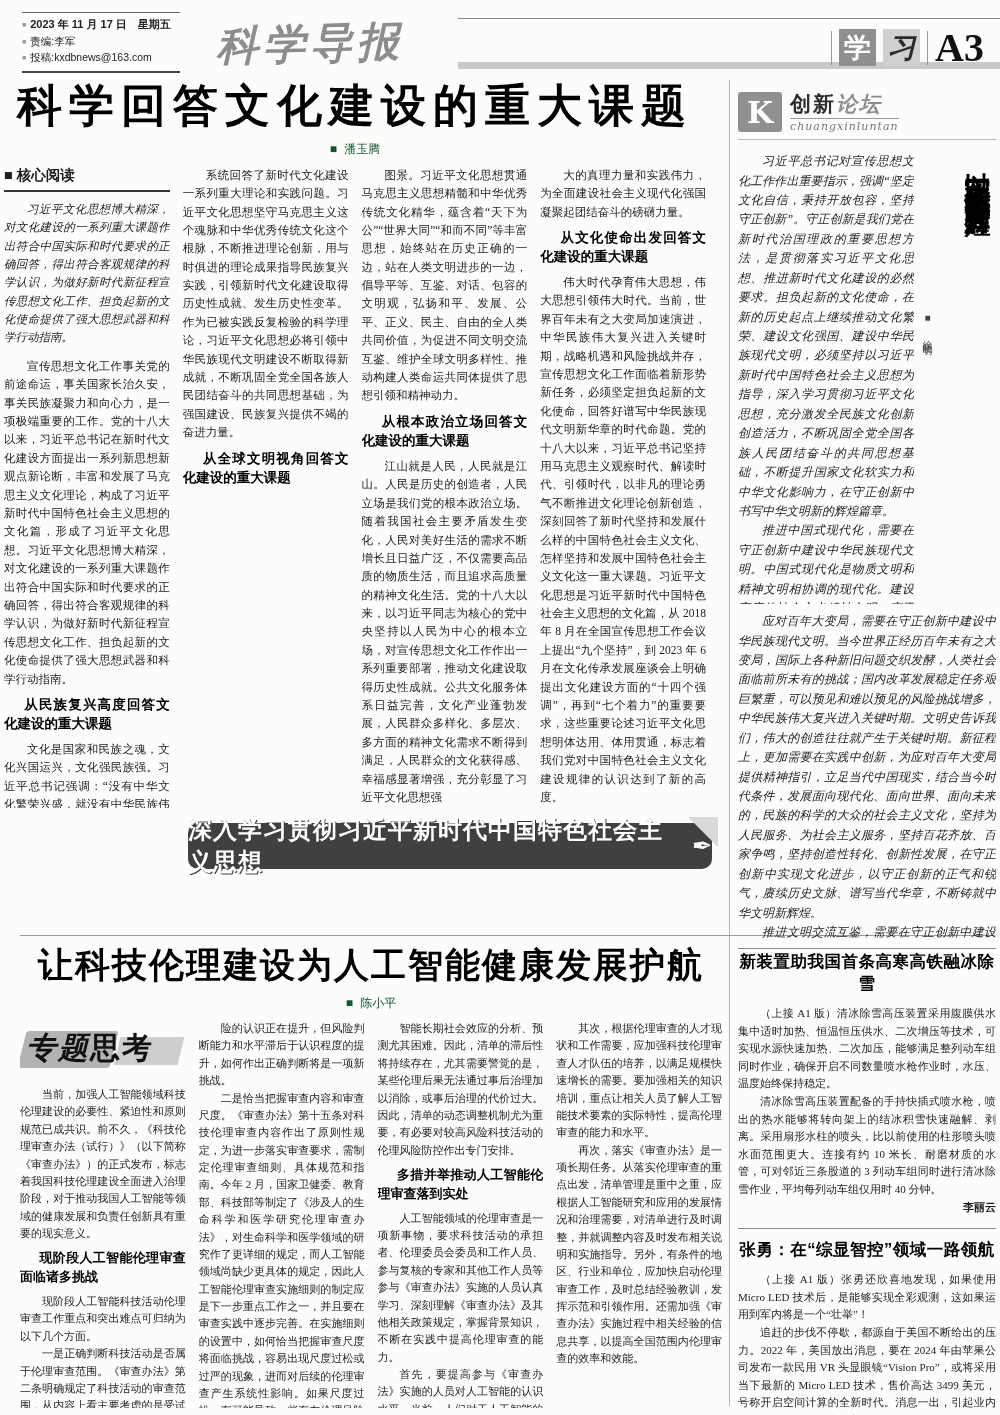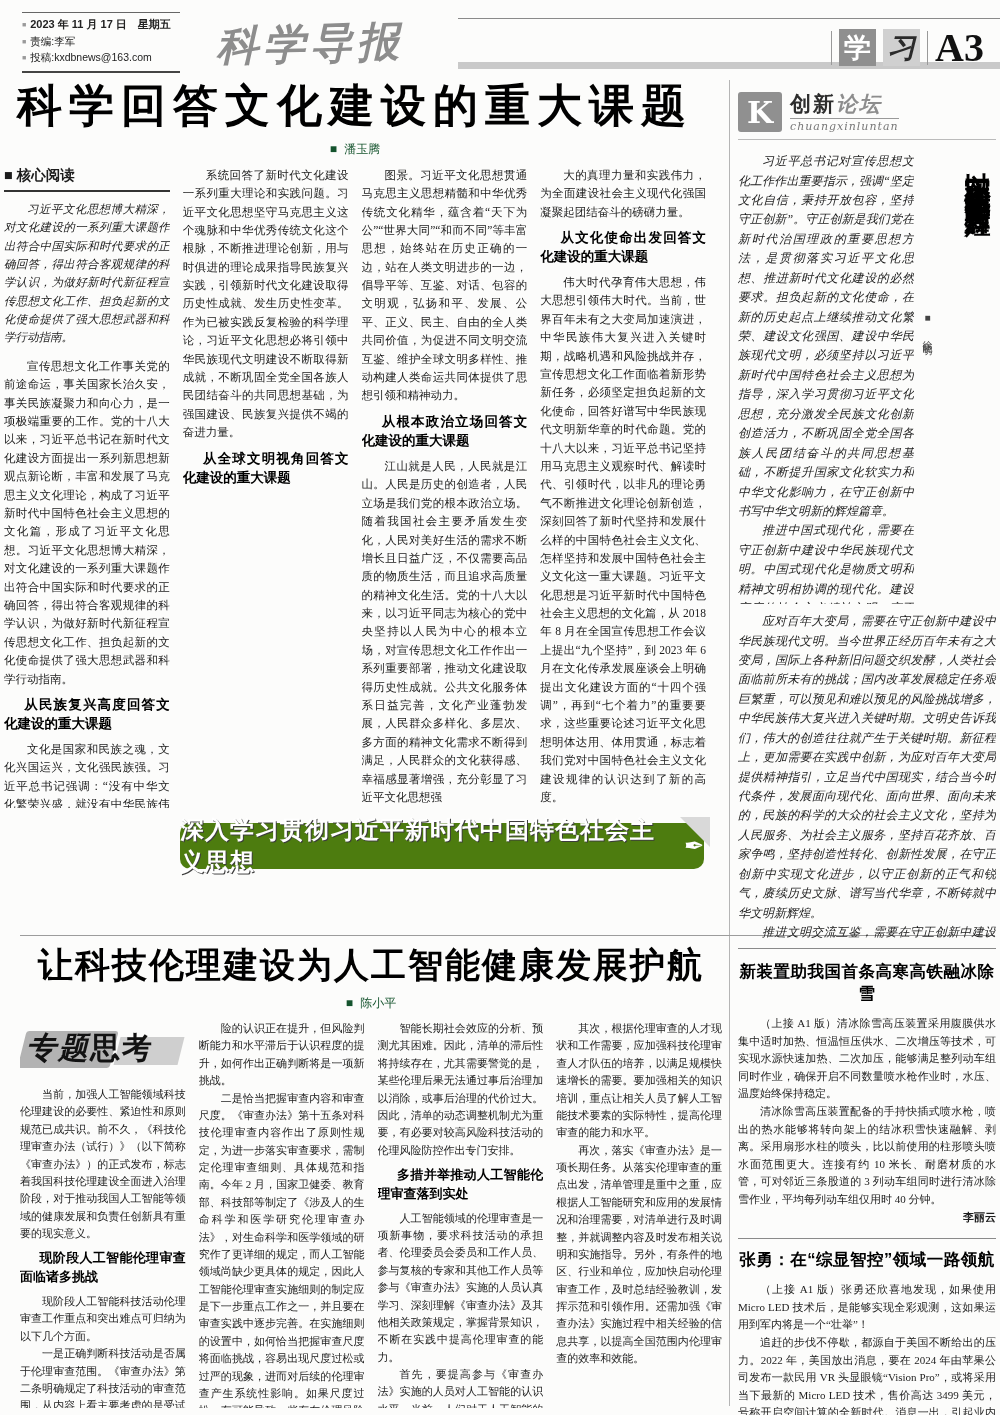--- a/index.html
+++ b/index.html
@@ -39,21 +39,21 @@
   .col{flex:1;height:642px;overflow:hidden;text-align:justify;}
   .col p{margin:0;text-indent:2em;font-size:11.5px;line-height:1.6;}
   .subhead{font-family:"Liberation Sans",sans-serif;font-weight:bold;font-size:13.5px;
            line-height:1.45;margin:7px 0 6px;text-indent:1.5em;color:#000;}
   .corebox{margin-bottom:10px;}
   .core-title{font-family:"Liberation Sans",sans-serif;font-weight:bold;font-size:14.5px;
               padding-bottom:5px;border-bottom:2px solid #333;margin-bottom:8px;}
   .core-body{font-style:italic;}
 
   
-  .banner{position:absolute;left:180px;top:823px;width:524px;height:46px;background:#4d7c0f;
+  .banner{position:absolute;left:188px;top:823px;width:524px;height:46px;background:#404040;
           border-radius:10px;display:flex;align-items:center;justify-content:center;gap:16px;}
   .banner-text{color:#fff;font-family:"Liberation Sans",sans-serif;font-weight:bold;
                font-size:24px;letter-spacing:1px;text-shadow:1px 1px 0 #3c3c3c;}
   .banner-fold{position:absolute;right:-6px;top:-6px;width:30px;height:30px;background:#d9d9d9;
                clip-path:polygon(0 0,100% 0,100% 100%);}
   .pen{color:#fff;font-size:24px;transform:rotate(0deg);line-height:1;}
 
   .hrule-mid{position:absolute;left:20px;top:935px;width:975px;height:1px;background:#9c9c9c;}
 
   
@@ -68,21 +68,21 @@
   .topic-bg1{position:absolute;left:2px;top:9px;width:92px;height:37px;background:#b3b3b3;
              transform:skewX(-14deg);border-radius:3px;}
   .topic-bg2{position:absolute;left:97px;top:15px;width:64px;height:28px;background:#cfcfcf;
              transform:skewX(-14deg);}
   .topic-text{position:absolute;left:6px;top:6px;font-size:30px;color:#121212;white-space:nowrap;}
   .topic-t1{font-family:"DejaVu Serif",serif;font-style:italic;font-weight:bold;letter-spacing:2px;}
   .topic-t2{font-family:"Liberation Sans",sans-serif;font-weight:bold;letter-spacing:2px;}
 
   
   .rail{position:absolute;left:738px;top:948px;width:258px;}
-  .rail-art{border-top:1px solid #8a8a8a;padding-top:10px;}
+  .rail-art{border-top:1px solid #8a8a8a;}
   .rail-headline{margin:2px 0 10px;text-align:center;font-family:"Liberation Sans",sans-serif;
                  font-weight:bold;font-size:16.5px;letter-spacing:0.5px;color:#000;}
   .rail p{margin:0;text-indent:2em;font-size:11px;line-height:1.6;text-align:justify;}
   .rail .sig{text-align:right;font-weight:bold;text-indent:0;
              font-family:"Liberation Sans",sans-serif;}
   .rail-div{height:1px;background:#8a8a8a;margin:12px 0 10px;}
   .art2-body{height:225px;overflow:hidden;}
 
   
   .forum{position:absolute;left:738px;top:92px;width:258px;height:848px;overflow:hidden;}

